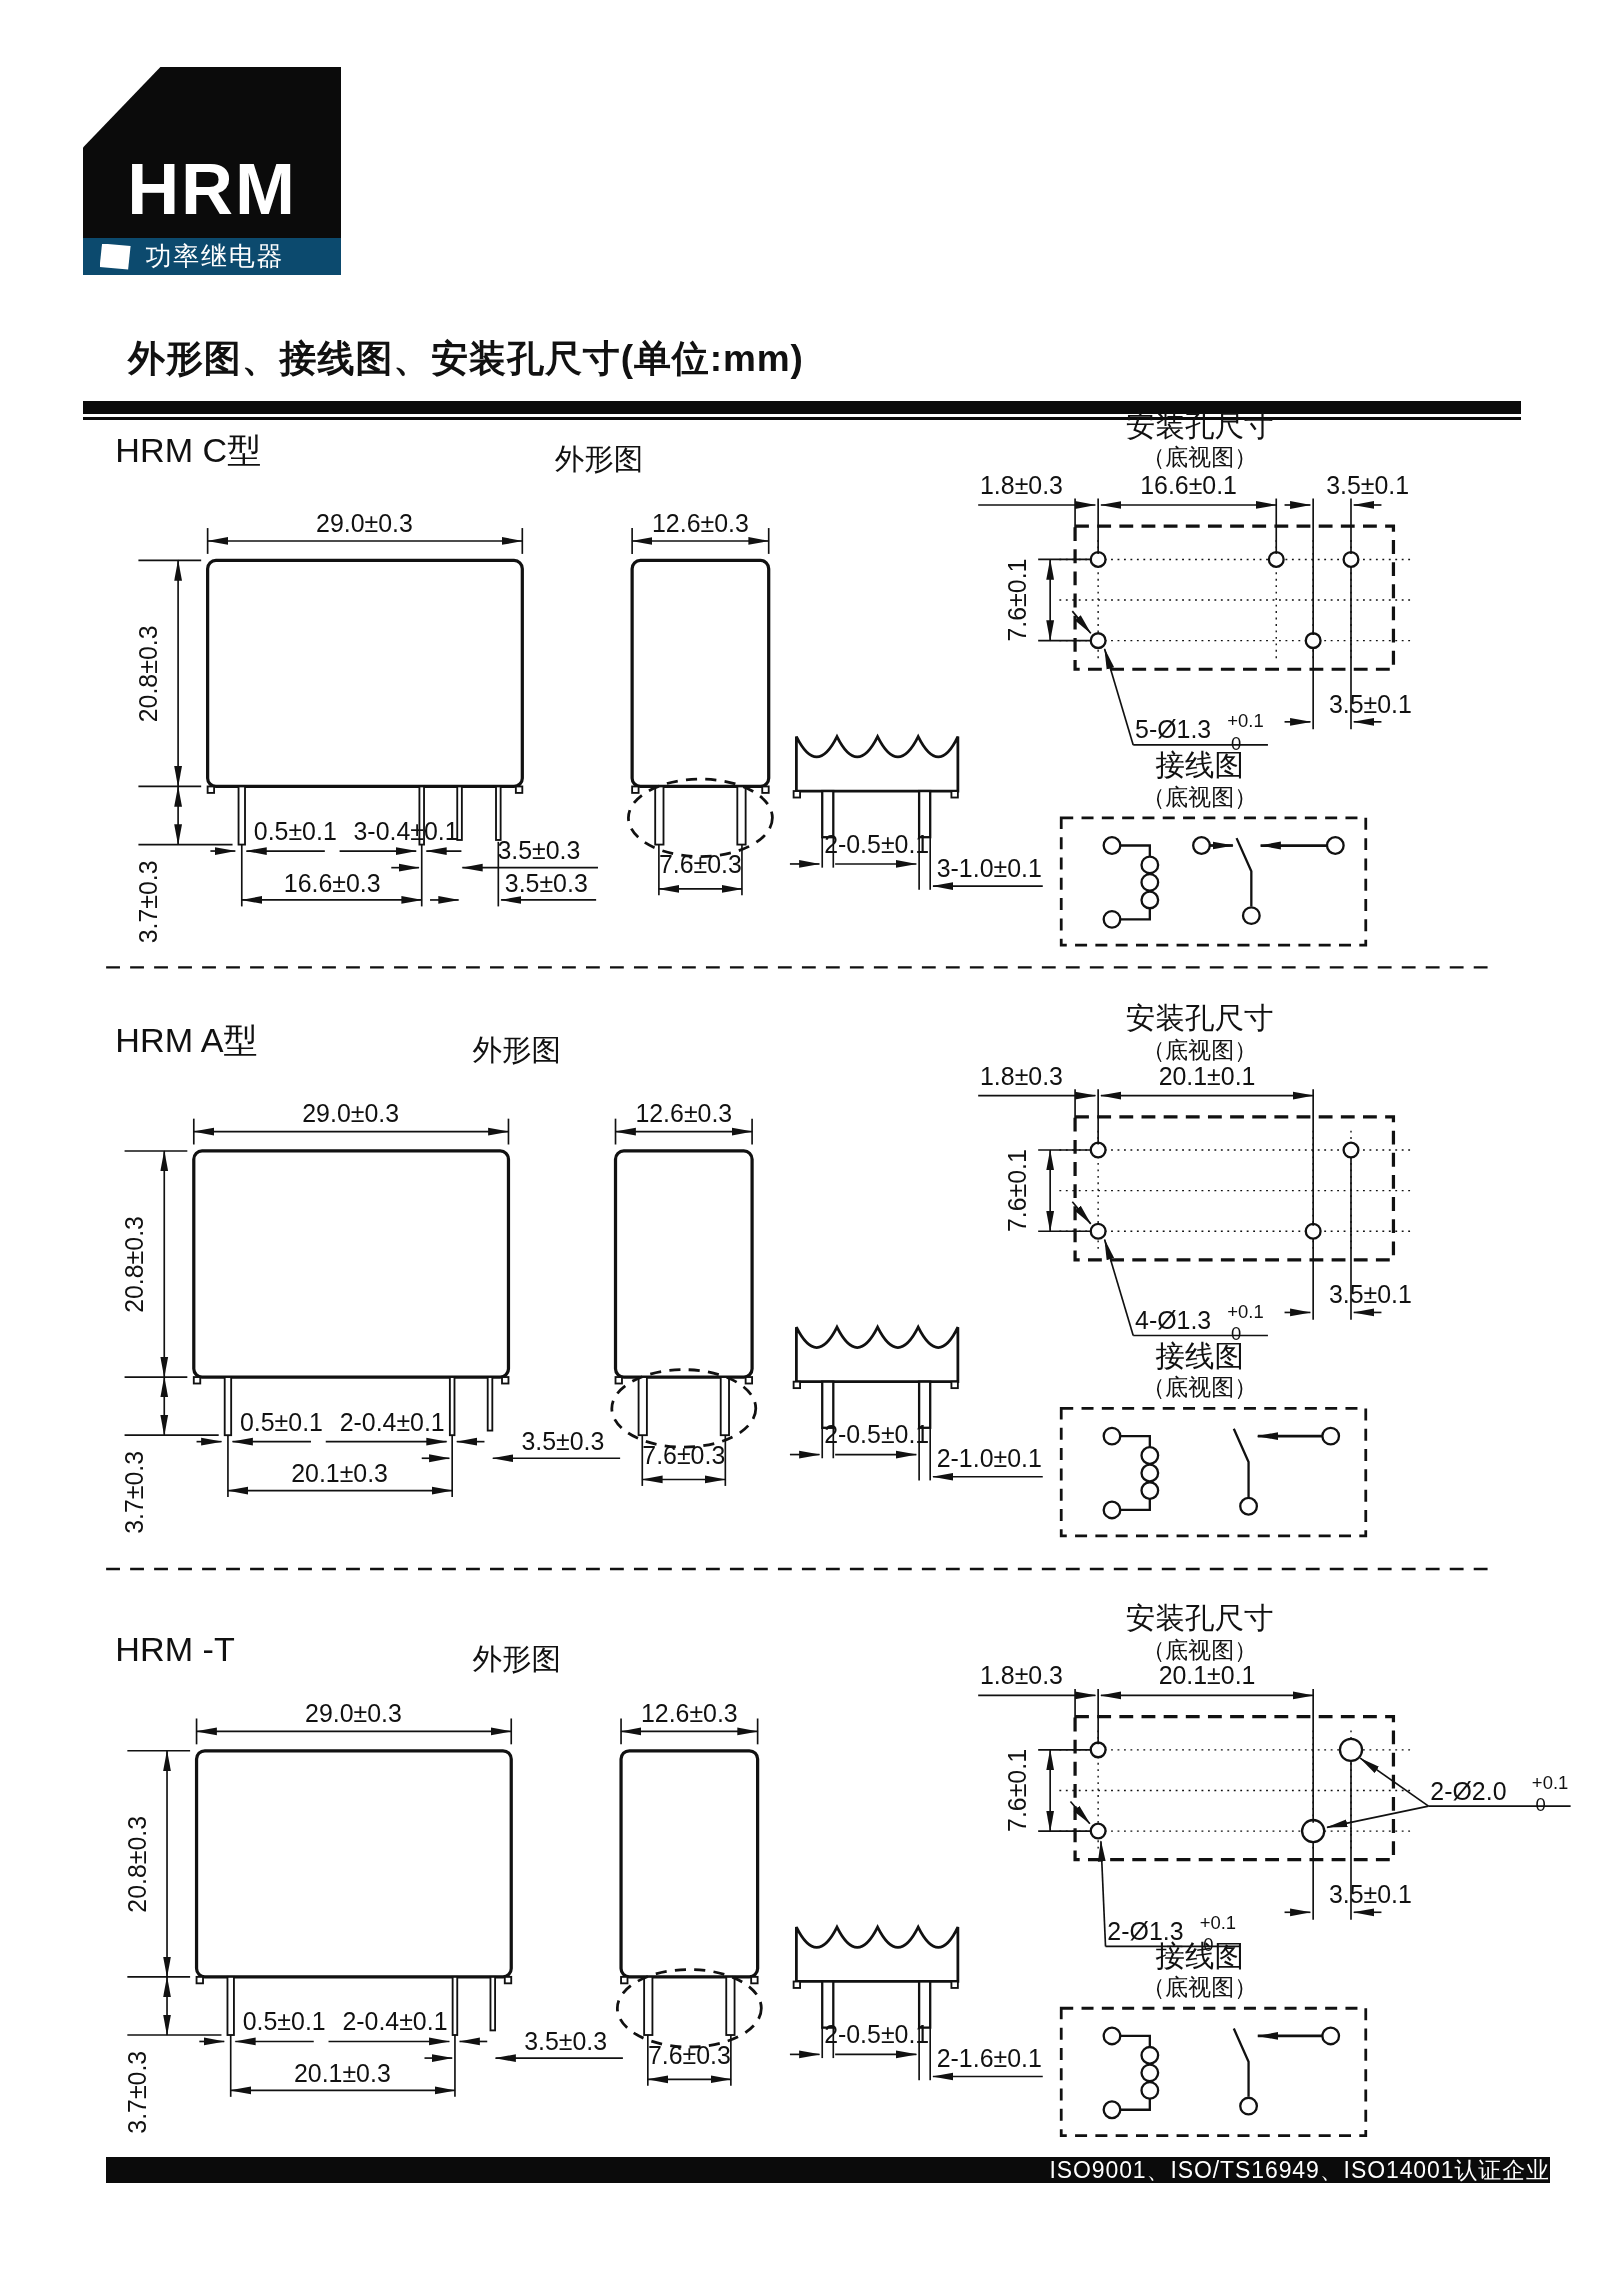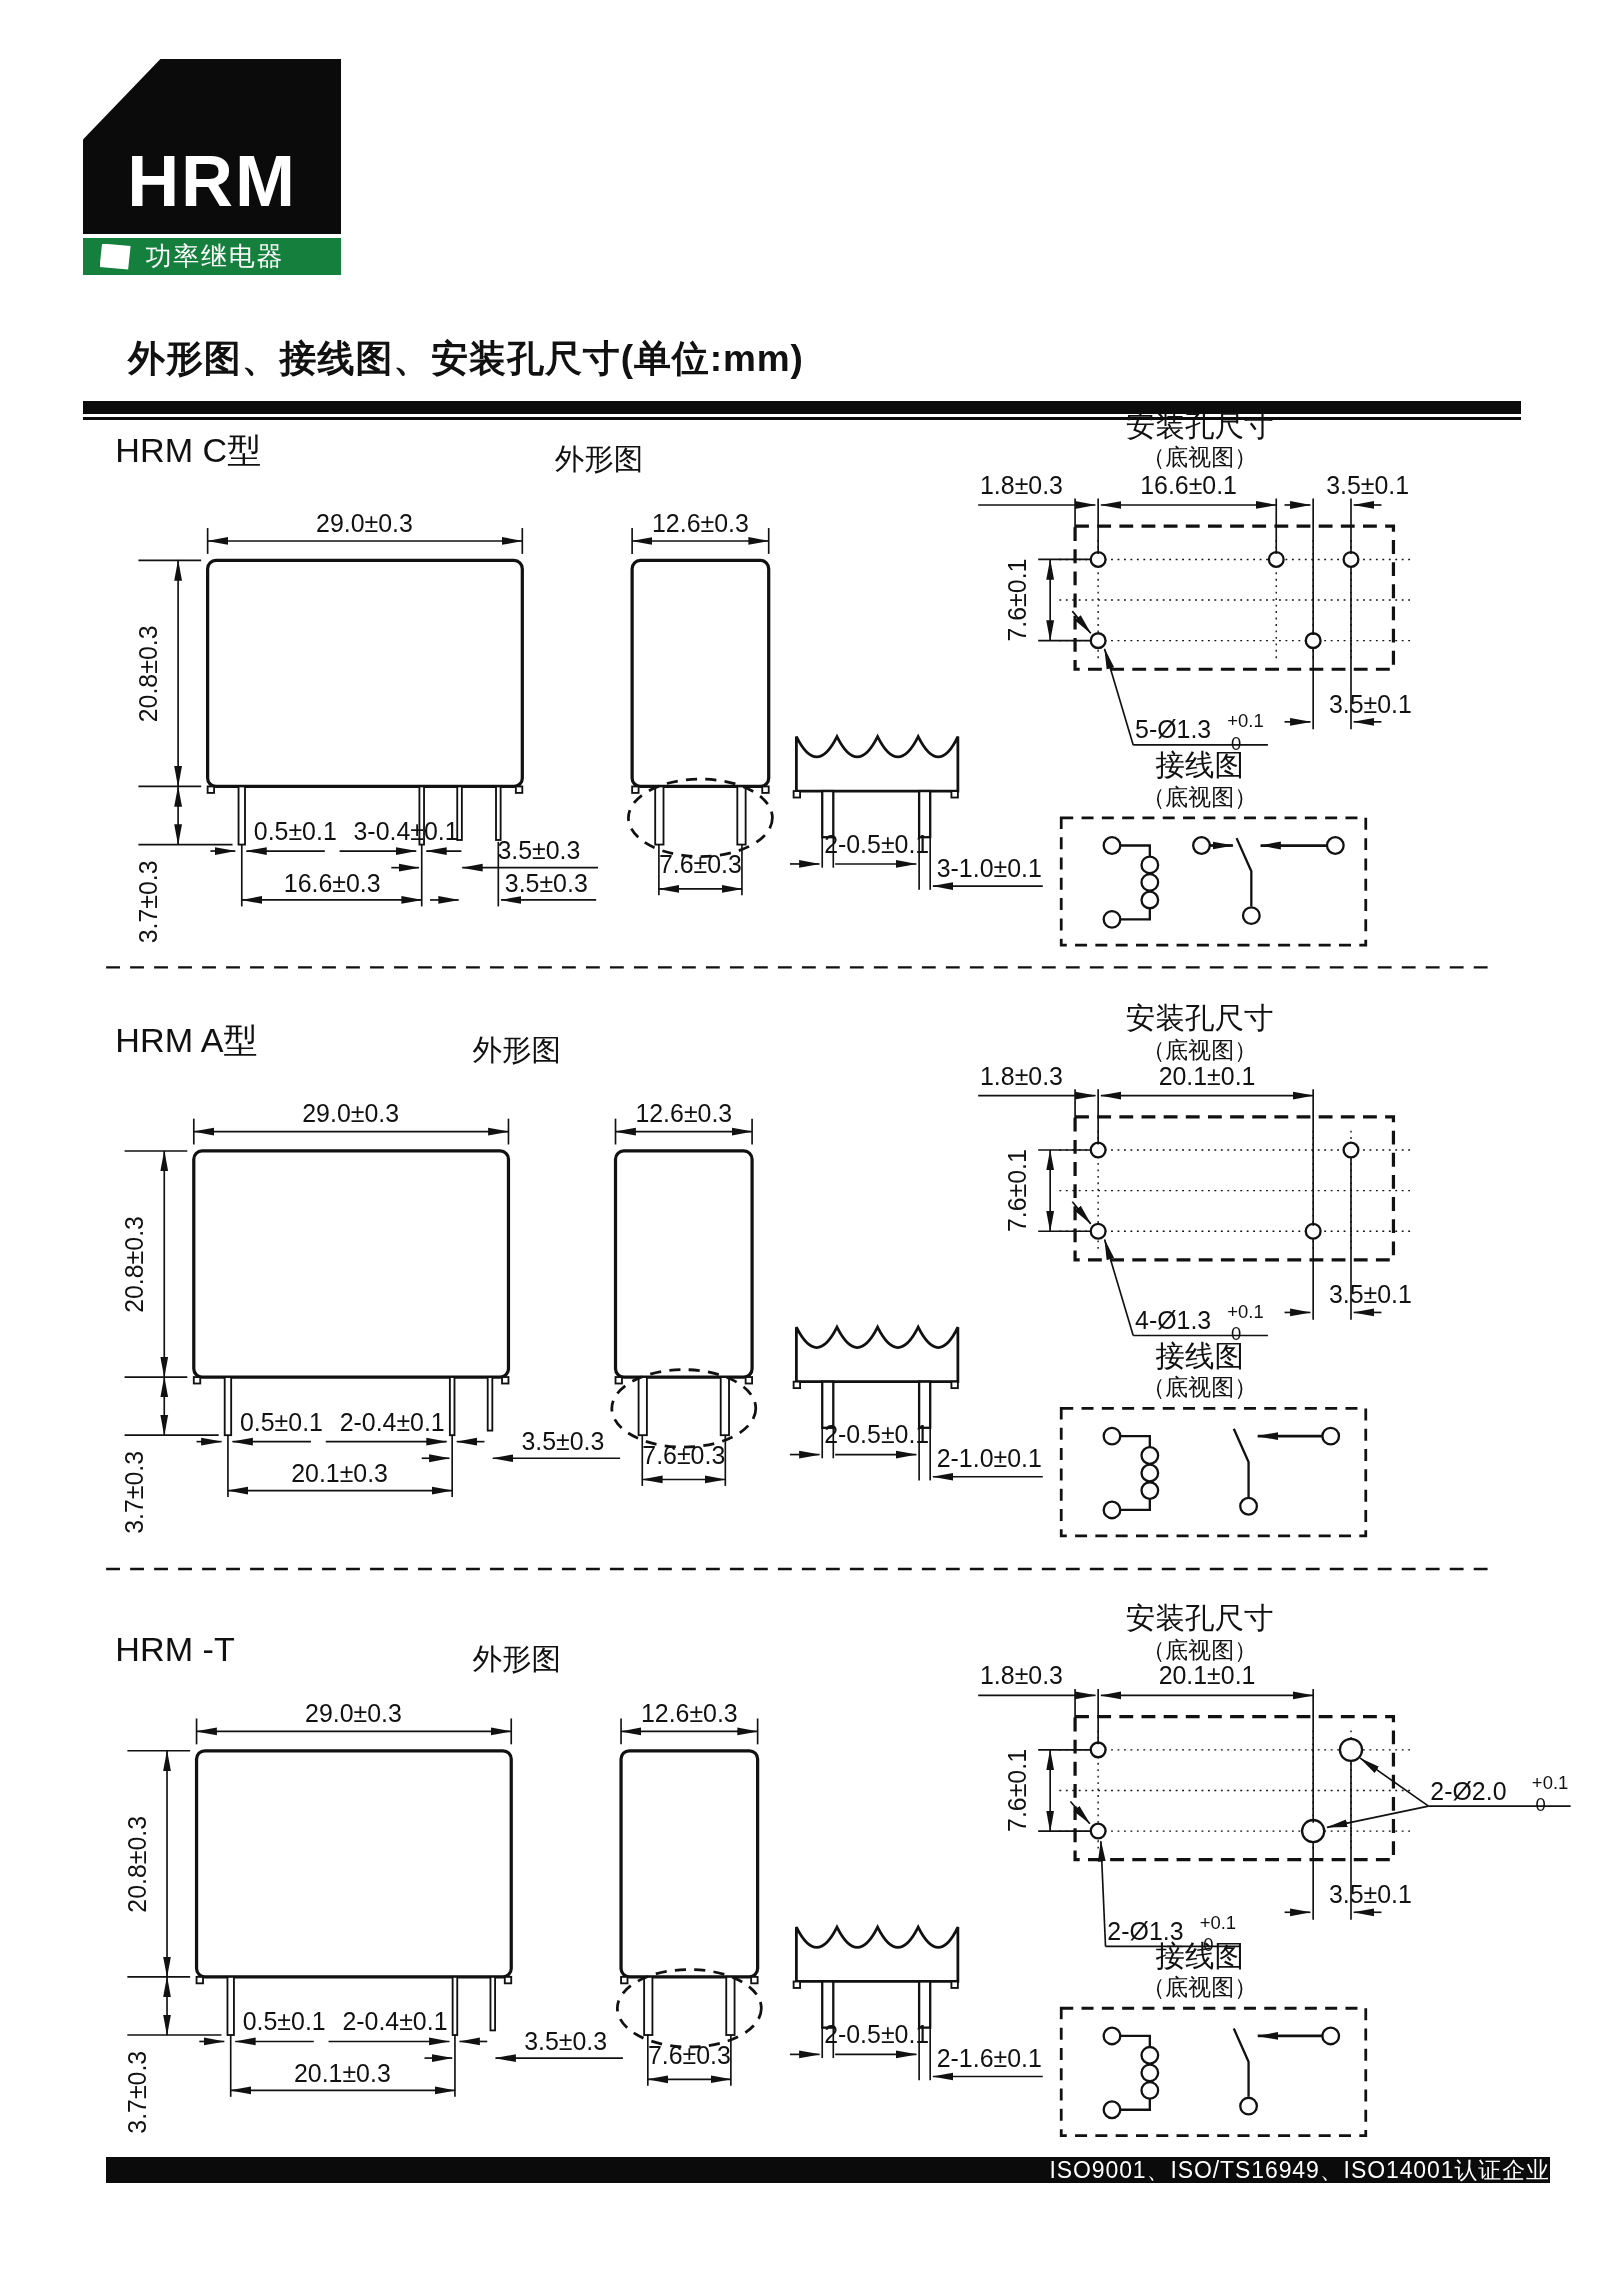--- a/index.html
+++ b/index.html
@@ -1,24 +1,24 @@
 <!DOCTYPE html>
 <html style="font-size:14.8px"><head>
 <meta charset="utf-8">
 <style>
   html,body{margin:0;padding:0;background:#888;}
   .page{position:relative;width:1602px;height:2289px;background:#ffffff;
         font-family:"Liberation Sans",sans-serif;color:#111;overflow:hidden;}
   .abs{position:absolute;}
   
-  .logo-box{left:83px;top:59px;width:258px;height:175px;background:#0b0b0b;
+  .logo-box{left:83px;top:67px;width:258px;height:175px;background:#0b0b0b;
             clip-path:polygon(0 46%, 30% 0, 100% 0, 100% 100%, 0 100%);
             display:flex;align-items:flex-end;justify-content:center;}
   .logo-text{color:#fff;font-weight:bold;font-size:72px;letter-spacing:1.8px;line-height:1;margin-bottom:16.6px;}
-  .logo-sub{left:83px;top:238px;width:258px;height:37px;background:#15803d;display:flex;align-items:center;}
+  .logo-sub{left:83px;top:238px;width:258px;height:37px;background:#0c4a6e;display:flex;align-items:center;}
   .logo-sub-icon{width:31px;height:26px;background:#fff;margin-left:16.6px;
                  clip-path:polygon(8% 0,100% 10%,92% 100%,0 90%);}
   .logo-sub-text{color:#fff;font-size:26px;margin-left:14.8px;letter-spacing:1.8px;}
   
   .page-title{left:128px;top:334px;font-size:37px;font-weight:bold;letter-spacing:0.9px;}
   .rule-thick{left:83px;top:401px;width:1438px;height:13px;background:#0b0b0b;}
   .rule-thin{left:83px;top:417px;width:1438px;height:2.8px;background:#0b0b0b;}
   
   .footer-bar{left:106px;top:2157px;width:1444px;height:26px;background:#0b0b0b;
               display:flex;align-items:center;justify-content:flex-end;}

